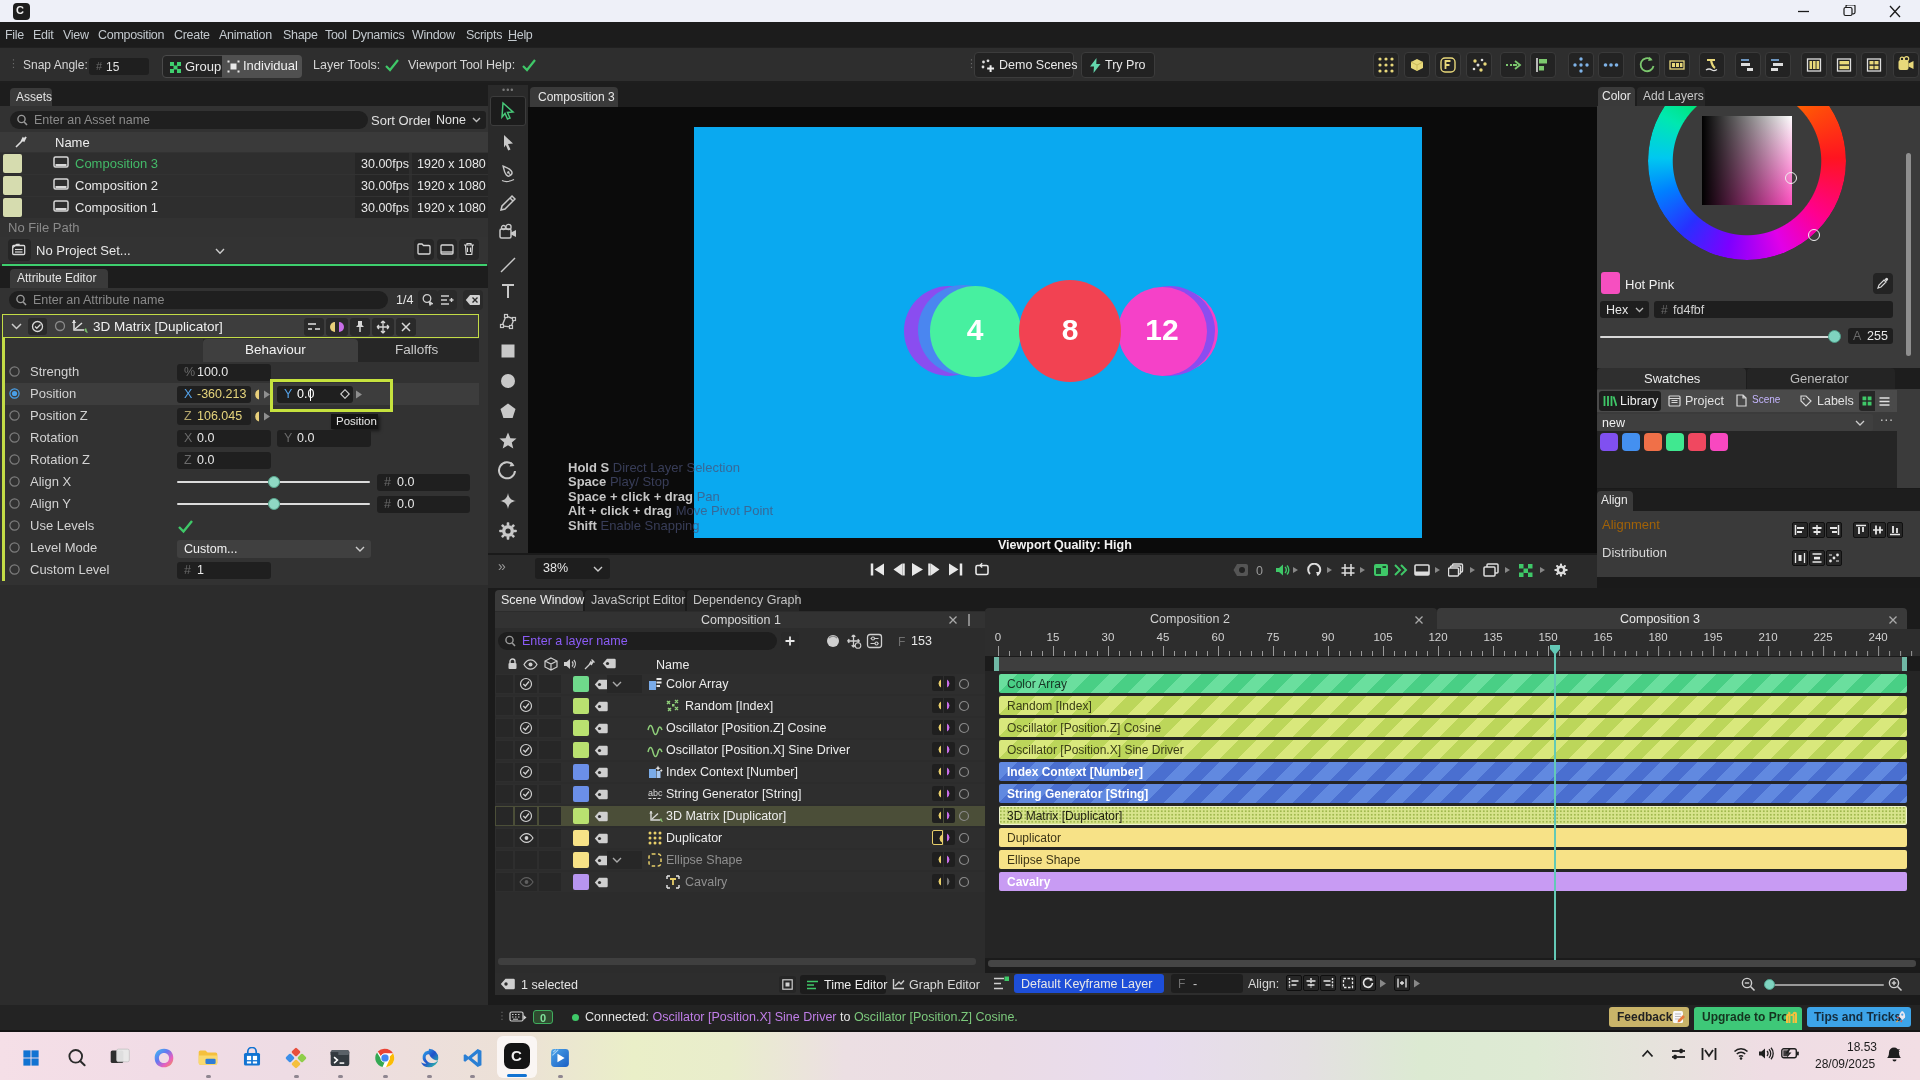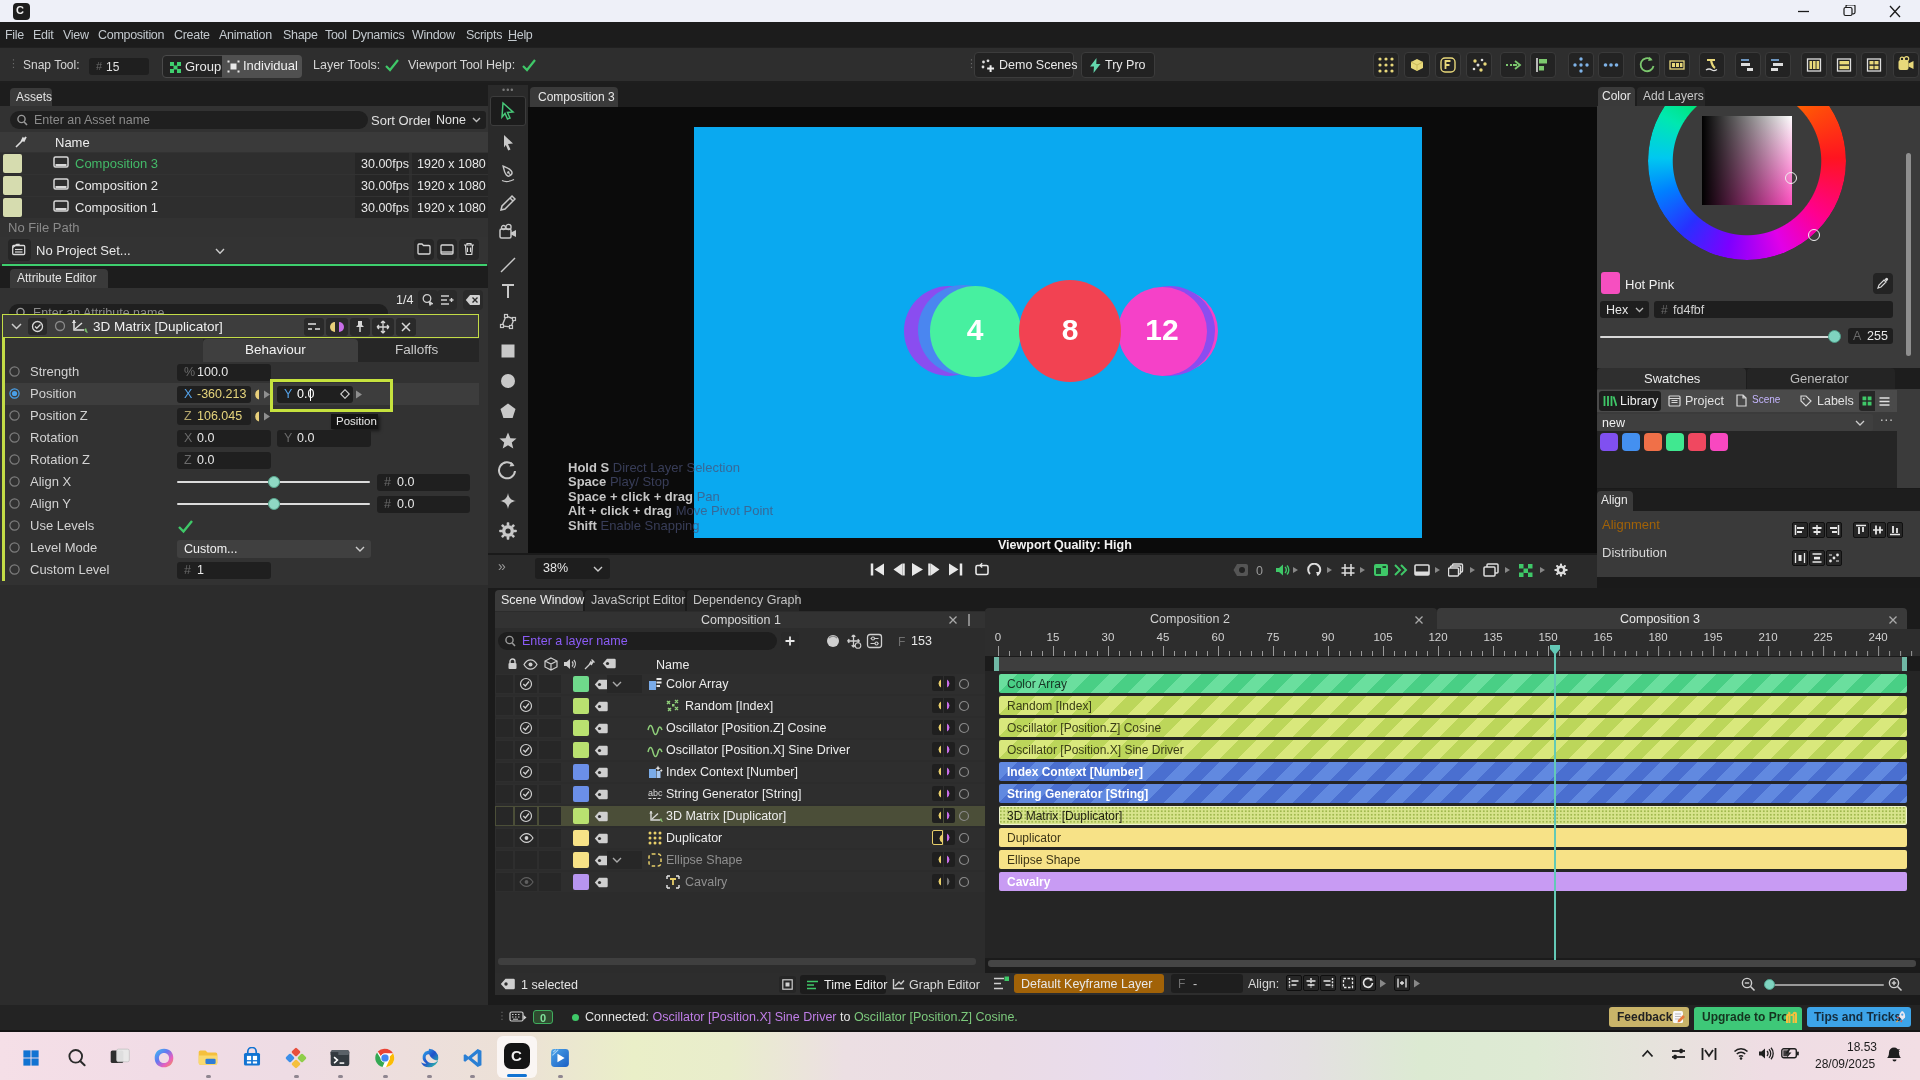--- a/index.html
+++ b/index.html
@@ -33,21 +33,21 @@
       <span class="tx" style="left:283px;top:6px;font-size:12.5px;letter-spacing:-0.3px;color:#c3c9ce;">Shape</span>
       <span class="tx" style="left:325px;top:6px;font-size:12.5px;letter-spacing:-0.3px;color:#c3c9ce;">Tool</span>
       <span class="tx" style="left:352px;top:6px;font-size:12.5px;letter-spacing:-0.3px;color:#c3c9ce;">Dynamics</span>
       <span class="tx" style="left:412px;top:6px;font-size:12.5px;letter-spacing:-0.3px;color:#c3c9ce;">Window</span>
       <span class="tx" style="left:466px;top:6px;font-size:12.5px;letter-spacing:-0.3px;color:#c3c9ce;">Scripts</span>
       <span class="tx" style="left:508px;top:6px;font-size:12.5px;letter-spacing:-0.3px;color:#c3c9ce;"><span style="text-decoration:underline">H</span>elp</span>
     </div>
 
 <div class="ab" style="left:0;top:47px;width:1920px;height:36px;background:#2e2e2e;border-top:1px solid #202020;border-bottom:2px solid #1e1e1e;">
   <div class="tx" style="left:8px;top:9px;font-size:11px;color:#6a6a6a;letter-spacing:0;">⋮</div>
-  <div class="tx" style="left:23px;top:9.5px;font-size:12px;color:#d5d5d5;">Snap Tool:</div>
+  <div class="tx" style="left:23px;top:9.5px;font-size:12px;color:#d5d5d5;">Snap Angle:</div>
   <div class="ab" style="left:89px;top:10px;width:60px;height:17px;background:#1f1f1f;border-radius:3px;">
     <span class="tx" style="left:7px;top:2px;font-size:11px;color:#6a6a6a;">#</span>
     <span class="tx" style="left:17px;top:1.5px;font-size:12px;color:#e0e0e0;">15</span>
   </div>
   <div class="ab" style="left:162px;top:7px;width:139px;height:23px;background:#232323;border:1px solid #4a4a4a;border-radius:4px;">
     <svg class="ab" style="left:6px;top:5px;" width="13" height="13" viewBox="0 0 13 13">
       <rect x="1" y="1" width="4" height="4" fill="#3fcf6e"></rect>
           <rect x="8" y="1" width="4" height="4" fill="#3fcf6e"></rect>
       <rect x="4.5" y="4.5" width="4" height="4" fill="#3fcf6e"></rect>
       <rect x="1" y="8" width="4" height="4" fill="#3fcf6e"></rect>
@@ -329,21 +329,21 @@
             <path d="M4.5 5.5 v4.5 M7.5 5.5 v4.5" stroke="#d8d8d8" stroke-width="1.1"></path>
           </svg>
         </div>
   <div class="ab" style="left:2px;top:178.5px;width:485px;height:2px;background:#3ecf6e;"></div>
 
   <div class="ab" style="left:0;top:181px;width:488px;height:22px;background:#1d1d1d;"></div>
   <div class="ab" style="left:10px;top:184px;width:98px;height:19px;background:#3a3a3a;border-radius:4px 4px 0 0;"></div>
   <div class="tx" style="left:17px;top:186px;font-size:12px;color:#e4e4e4;">Attribute Editor</div>
   <div class="ab" style="left:0;top:203px;width:488px;height:297px;background:#323232;"></div>
 
-  <div class="ab" style="left:9px;top:206px;width:379px;height:18px;background:#1f1f1f;border-radius:9px;margin-top:13px;">
+  <div class="ab" style="left:9px;top:206px;width:379px;height:18px;background:#1f1f1f;border-radius:9px;">
     <svg class="ab" style="left:6px;top:3px;" width="13" height="13" viewBox="0 0 13 13">
             <circle cx="5.5" cy="5" r="3.6" fill="none" stroke="#9a9a9a" stroke-width="1.4"></circle>
             <line x1="8.2" y1="8" x2="11" y2="11" stroke="#9a9a9a" stroke-width="1.6"></line>
           </svg>
     <span class="tx" style="left:24px;top:2px;font-size:12.5px;color:#8a8a8a;">Enter an Attribute name</span>
   </div>
   <div class="tx" style="left:396px;top:208px;font-size:12.5px;color:#e8e8e8;">1/4</div>
   <div class="ab" style="left:418px;top:205px;width:20px;height:20px;background:#2a2a2a;border-radius:4px;">
           <svg class="ab" style="left:3px;top:3px;" width="14" height="14" viewBox="0 0 14 14">
             <circle cx="6" cy="5.5" r="3.8" fill="none" stroke="#cfcfcf" stroke-width="1.3"></circle>
@@ -1475,21 +1475,21 @@
           <div class="ab" style="left:1066.3px;top:62px;width:1.5px;height:310px;background:#63c9b6;"></div>
           <svg class="ab" style="left:1061px;top:56px;" width="12" height="12" viewBox="0 0 12 12">
             <path d="M1 1 h10 v4 L6 11 L1 5 z" fill="#63c9b6"></path>
           </svg>
           <div class="ab" style="left:500px;top:372px;width:928px;height:7px;background:#454545;border-radius:3px;"></div>
           <div class="ab" style="left:497px;top:385px;width:935px;height:22px;background:#2d2d2d;"></div>
           <svg class="ab" style="left:505px;top:388px;" width="17" height="15" viewBox="0 0 17 15">
             <path d="M1 2.5 h10 M1 7.5 h7 M1 12.5 h9" stroke="#cfcfcf" stroke-width="1.6"></path>
             <rect x="11.5" y="0.5" width="4.5" height="4.5" fill="#3fc868"></rect>
           </svg>
-          <div class="ab" style="left:526px;top:386px;width:150px;height:19px;background:#a16207;border-radius:3px;">
+          <div class="ab" style="left:526px;top:386px;width:150px;height:19px;background:#1d4ed8;border-radius:3px;">
             <span class="tx" style="left:7px;top:2.5px;font-size:12.5px;color:#e8e8e8;">Default Keyframe Layer</span>
           </div>
           <div class="ab" style="left:683px;top:386px;width:72px;height:19px;background:#1e1e1e;border-radius:3px;">
             <span class="tx" style="left:7px;top:2.5px;font-size:12px;color:#6f6f6f;">F</span>
             <span class="tx" style="left:22px;top:2.5px;font-size:12.5px;color:#c8c8c8;">-</span>
           </div>
           <span class="tx" style="left:760px;top:389px;font-size:12.5px;color:#d8d8d8;">Align:</span>
           <div class="ab" style="left:798px;top:387px;width:16px;height:16px;background:#262626;border:1px solid #0f0f0f;border-radius:2px;">
             <svg class="ab" style="left:1px;top:1px;" width="12" height="12" viewBox="0 0 12 12">
               <path d="M1.5 1 v10" stroke="#e8e8e8" stroke-width="1.4" stroke-dasharray="2 1.2"></path>

